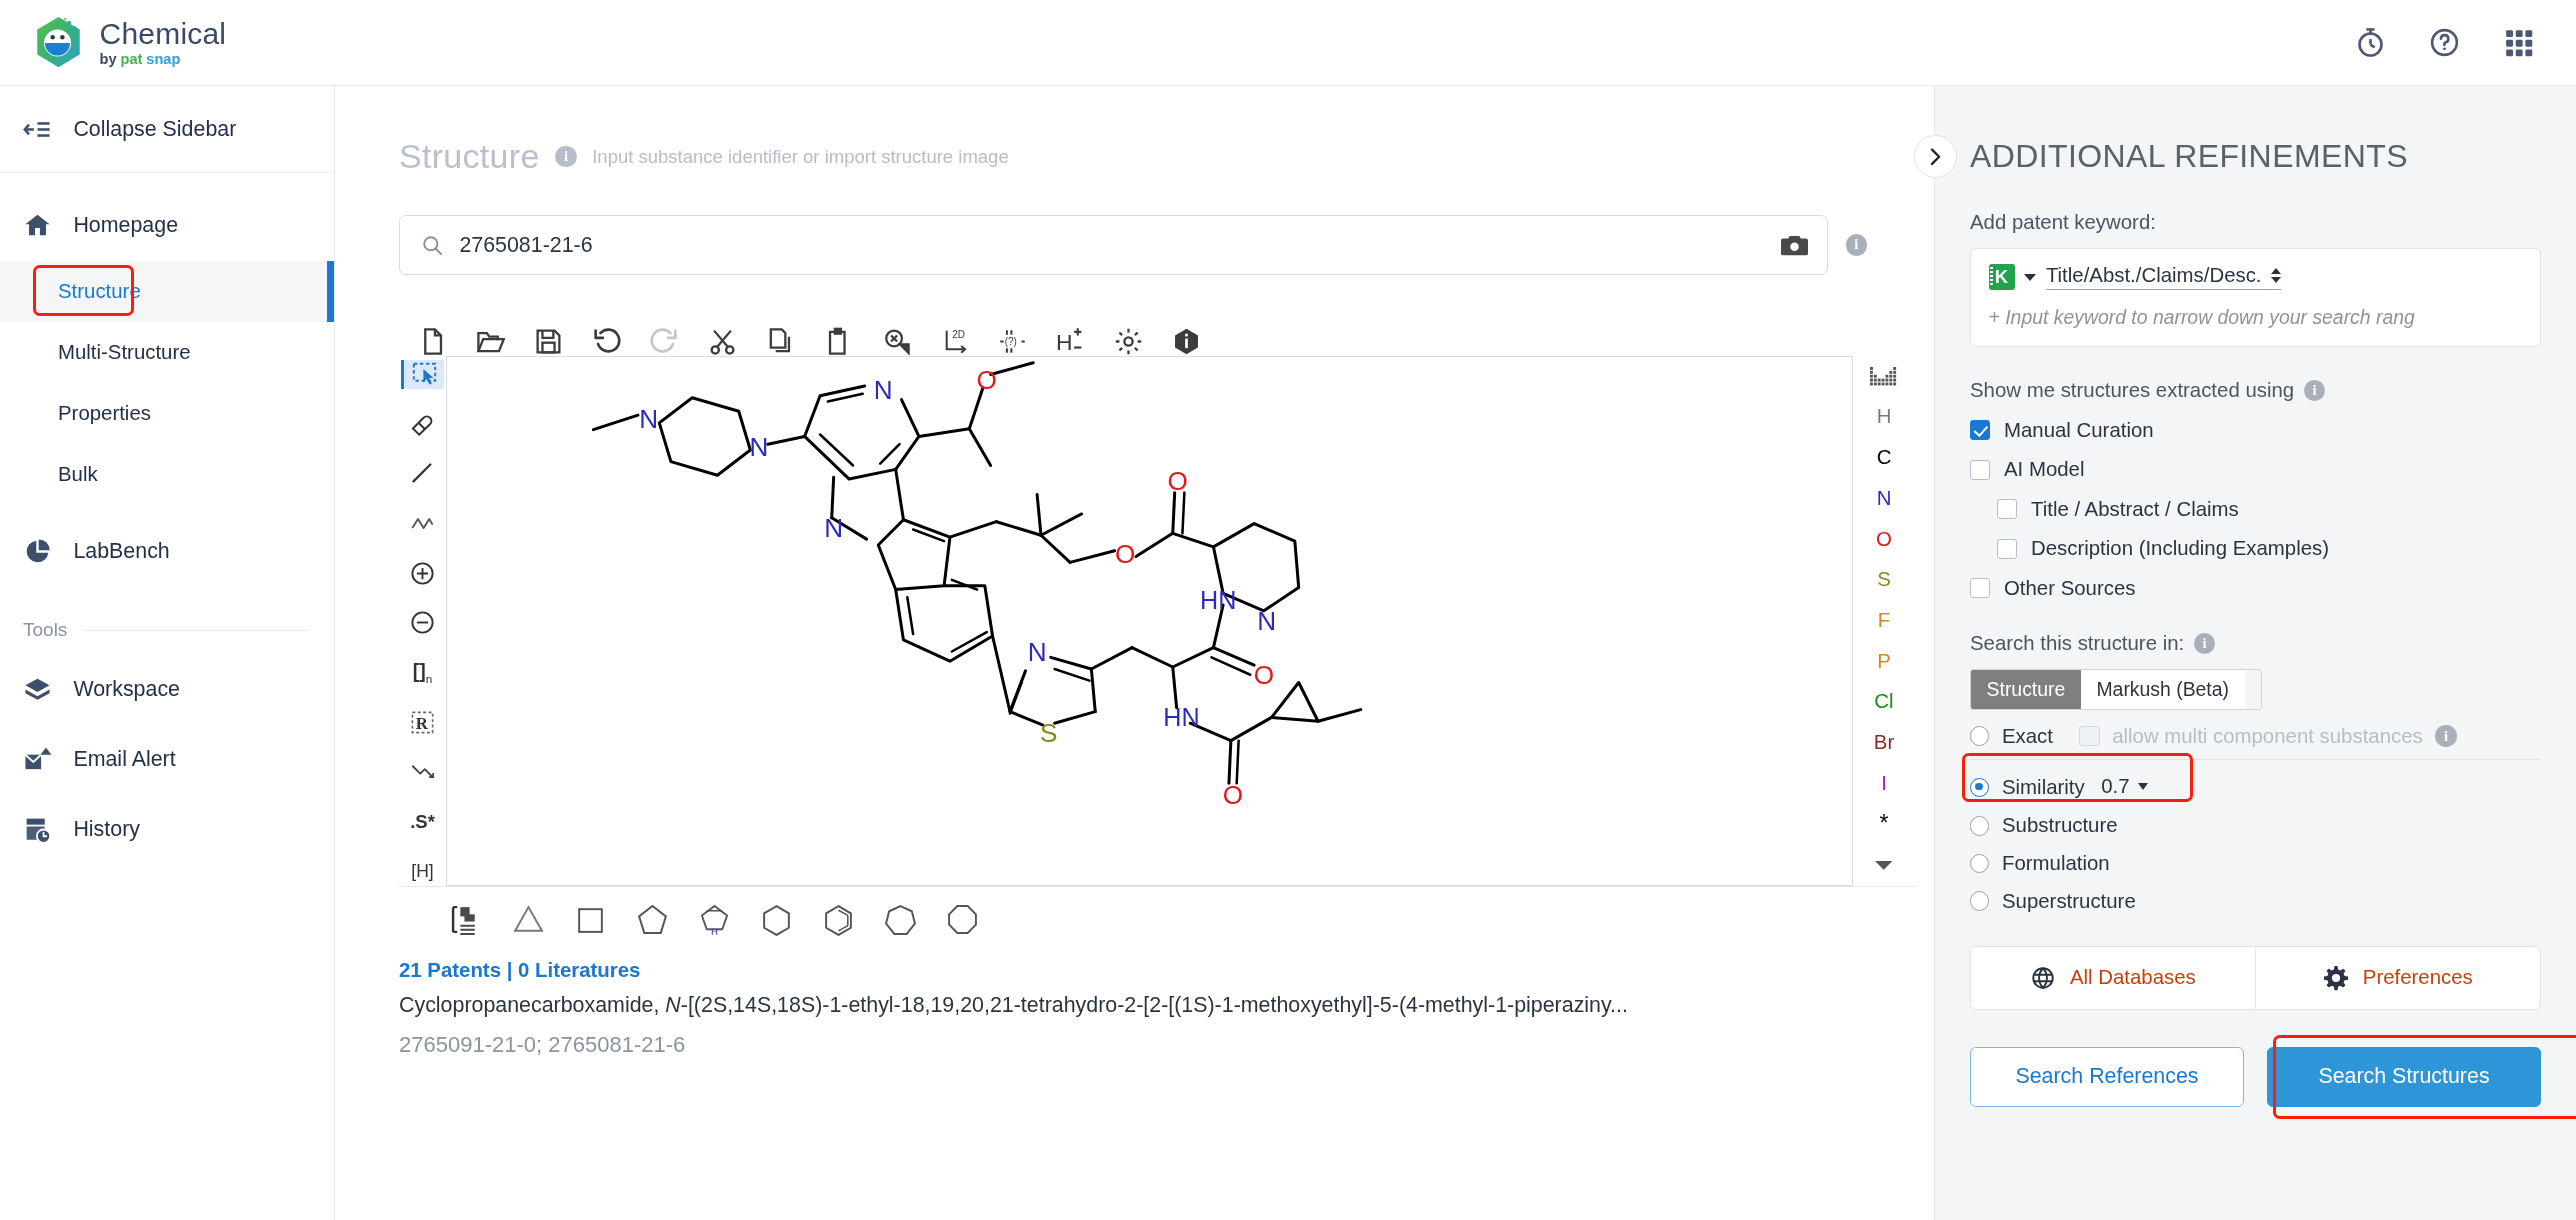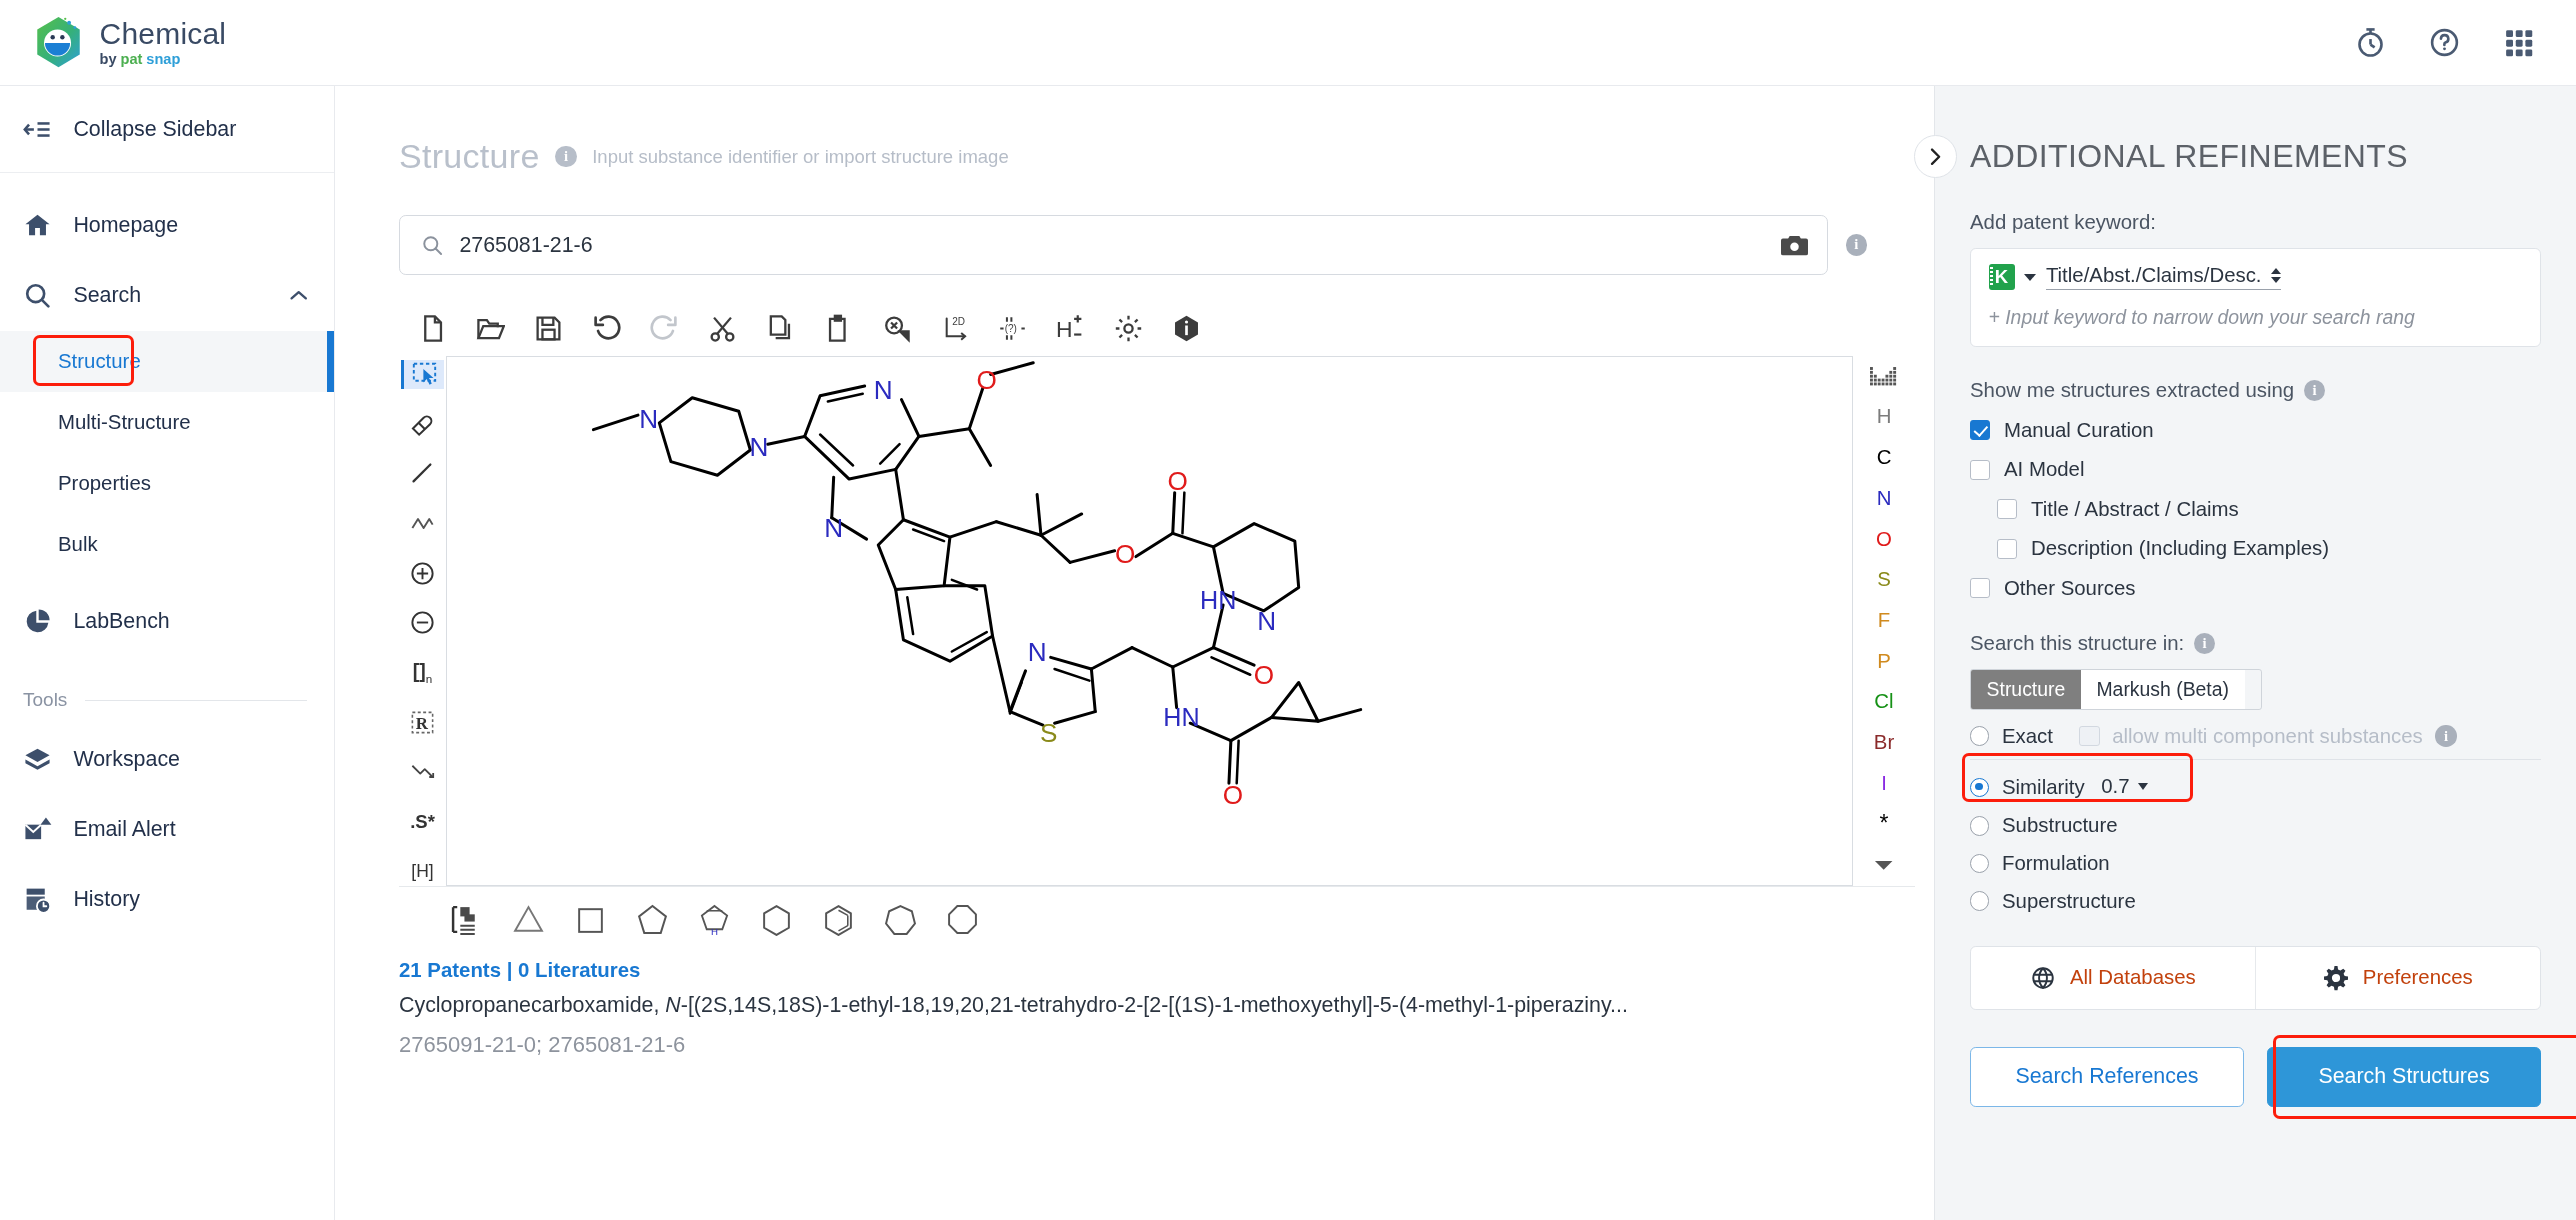--- a/index.html
+++ b/index.html
@@ -85,21 +85,21 @@
     width: 1429px; height: 60px; border: 1px solid #d6dae0; border-radius: 6.8px;
     display: flex; align-items: center; padding: 0 19.4px 0 21.4px; gap: 15.6px; background: #fff;
   }
   .searchbox .val { flex: 1; font-size: 21.4px; color: #2b3440; }
   .mag { width: 22.4px; height: 22.4px; color: #8b929d; flex: none; }
   .cam { width: 27px; height: 22.4px; color: #4a4a4a; flex: none; cursor: pointer; }
 
   
   .editor { margin-top: 25px; width: 1516px; }
   .etoolbar {
-    height: 56px; display: flex; align-items: center; gap: 29px; padding-left: 19.4px;
+    height: 56px; display: flex; align-items: flex-end; gap: 29px; padding-left: 19.4px;
   }
   .etool { width: 29px; height: 29px; color: #3c3c3c; cursor: pointer; flex: none; }
   .etool.dim { color: #c2c6cc; }
   .ebody { display: flex; height: 530px; }
   .palette-left {
     width: 47px; min-width: 47px; display: flex; flex-direction: column;
     align-items: center; padding-top: 3.9px; gap: 20.4px;
   }
   .ptool {
     width: 39px; height: 33px; display: flex; align-items: center; justify-content: center;
@@ -298,30 +298,20 @@
       </div>
 
       <div class="nav">
         <div class="nav-item">
           <svg class="nav-icon" viewBox="0 0 24 24" fill="currentColor">
             <path d="M12 3 L22 11 h-3 v9 h-5 v-6 h-4 v6 H5 v-9 H2 Z"></path>
           </svg>
           <span class="lbl">Homepage</span>
         </div>
 
-        <div class="nav-item">
-          <svg class="nav-icon" viewBox="0 0 24 24" fill="none" stroke="currentColor" stroke-width="2.2">
-            <circle cx="10.5" cy="10.5" r="7"></circle>
-              <path d="M15.6 15.6 L21 21" stroke-linecap="round"></path>
-          </svg>
-          <span class="lbl">Search</span>
-          <svg class="chev" viewBox="0 0 24 24" fill="none" stroke="currentColor" stroke-width="2.6">
-            <path d="M4 15 L12 8 L20 15" stroke-linecap="round" stroke-linejoin="round"></path>
-          </svg>
-        </div>
 
         <div style="position:relative;">
           <div class="sub-item active">
             <span>Structure</span>
           </div>
           <div class="hl-box" id="hl-structure"></div>
         </div>
         <div class="sub-item">
           <span>Multi-Structure</span>
         </div>

